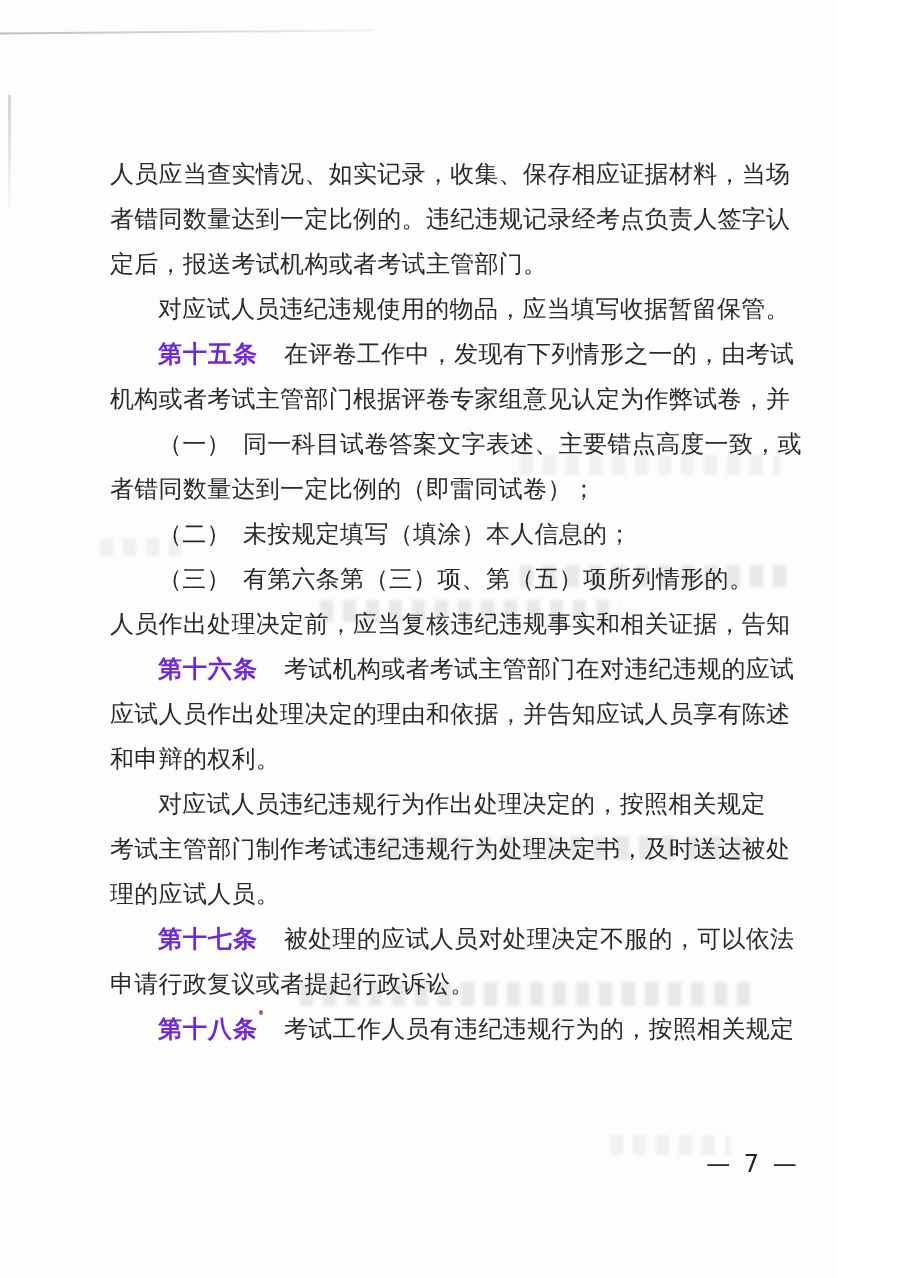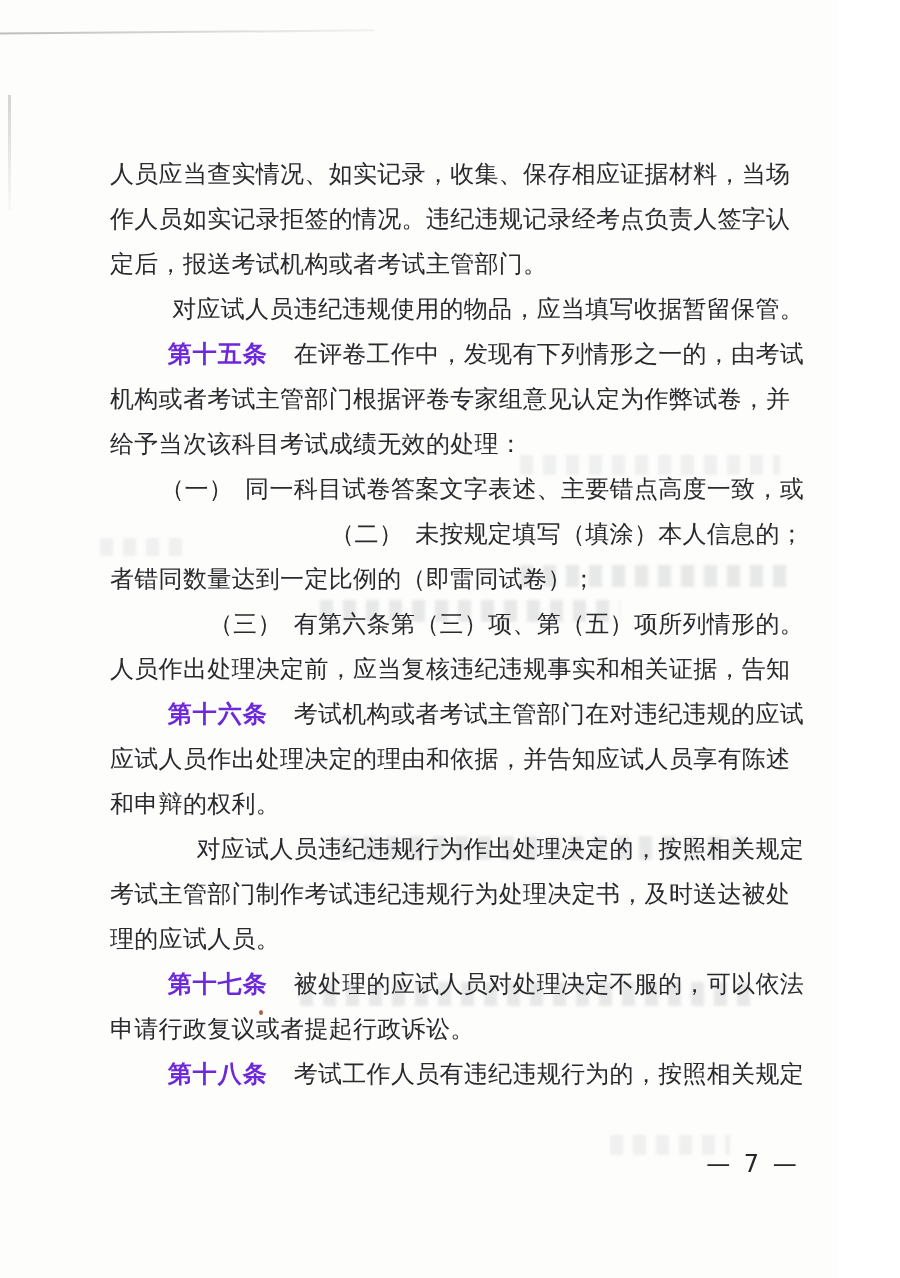--- a/index.html
+++ b/index.html
@@ -26,21 +26,21 @@
     width: 694px;
   }
   .line {
     height: 45px;
     line-height: 45px;
     font-size: 24px;
     letter-spacing: 0.3px;
     color: #2a2a2e;
     white-space: nowrap;
   }
-  .line.indent { padding-left: 48px; text-align: right; }
+  .line.indent { padding-left: 48px; }
   .art {
     font-weight: 700;
     color: #6d28d9;
     margin-right: 26px;
     letter-spacing: 1px;
   }
   .enum { margin-right: 12px; }
   .art:empty, .enum:empty { display: none; }
 
   
@@ -105,29 +105,28 @@
   <div class="ghost light" style="left:520px; top:455px; width:260px; height:20px;"></div>
   <div class="ghost" style="left:520px; top:565px; width:270px; height:22px;"></div>
   <div class="ghost" style="left:320px; top:600px; width:300px; height:22px;"></div>
   <div class="ghost" style="left:340px; top:836px; width:410px; height:24px;"></div>
   <div class="ghost" style="left:300px; top:982px; width:460px; height:24px;"></div>
   <div class="ghost light" style="left:610px; top:1135px; width:120px; height:20px;"></div>
   <div class="speck"></div>
 
   <div class="textblock">
     <div class="line"><span>人员应当查实情况、如实记录，收集、保存相应证据材料，当场</span></div>
-    <div class="line"><span>作人员如实记录拒签的情况。违纪违规记录经考点负责人签字认</span></div>
+    <div class="line"><span>者错同数量达到一定比例的。违纪违规记录经考点负责人签字认</span></div>
     <div class="line"><span>定后，报送考试机构或者考试主管部门。</span></div>
     <div class="line indent"><span>对应试人员违纪违规使用的物品，应当填写收据暂留保管。</span></div>
     <div class="line indent"><span class="art">第十五条</span><span>在评卷工作中，发现有下列情形之一的，由考试</span></div>
     <div class="line"><span>机构或者考试主管部门根据评卷专家组意见认定为作弊试卷，并</span></div>
-    <div class="line"><span>给予当次该科目考试成绩无效的处理：</span></div>
     <div class="line indent"><span class="enum">（一）</span><span>同一科目试卷答案文字表述、主要错点高度一致，或</span></div>
+    <div class="line"><span>者错同数量达到一定比例的（即雷同试卷）；</span></div>
     <div class="line indent"><span class="enum">（二）</span><span>未按规定填写（填涂）本人信息的；</span></div>
-    <div class="line"><span>者错同数量达到一定比例的（即雷同试卷）；</span></div>
     <div class="line indent"><span class="enum">（三）</span><span>有第六条第（三）项、第（五）项所列情形的。</span></div>
     <div class="line"><span>人员作出处理决定前，应当复核违纪违规事实和相关证据，告知</span></div>
     <div class="line indent"><span class="art">第十六条</span><span>考试机构或者考试主管部门在对违纪违规的应试</span></div>
     <div class="line"><span>应试人员作出处理决定的理由和依据，并告知应试人员享有陈述</span></div>
     <div class="line"><span>和申辩的权利。</span></div>
     <div class="line indent"><span>对应试人员违纪违规行为作出处理决定的，按照相关规定</span></div>
     <div class="line"><span>考试主管部门制作考试违纪违规行为处理决定书，及时送达被处</span></div>
     <div class="line"><span>理的应试人员。</span></div>
     <div class="line indent"><span class="art">第十七条</span><span>被处理的应试人员对处理决定不服的，可以依法</span></div>
     <div class="line"><span>申请行政复议或者提起行政诉讼。</span></div>

